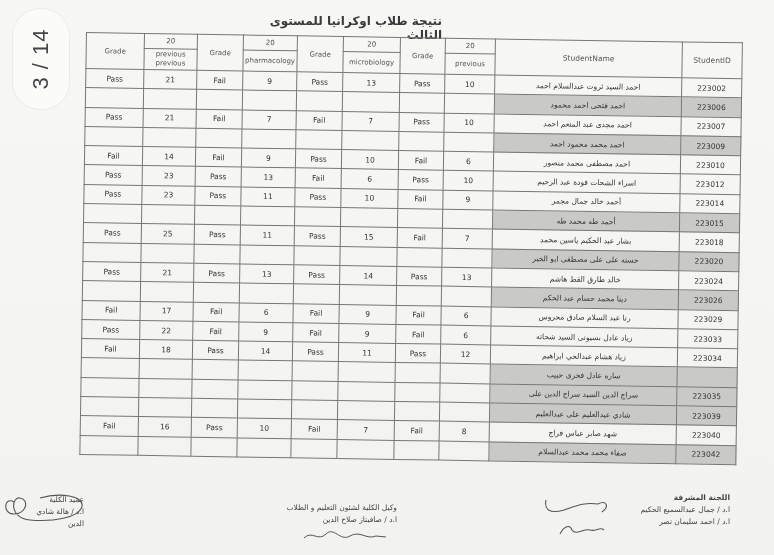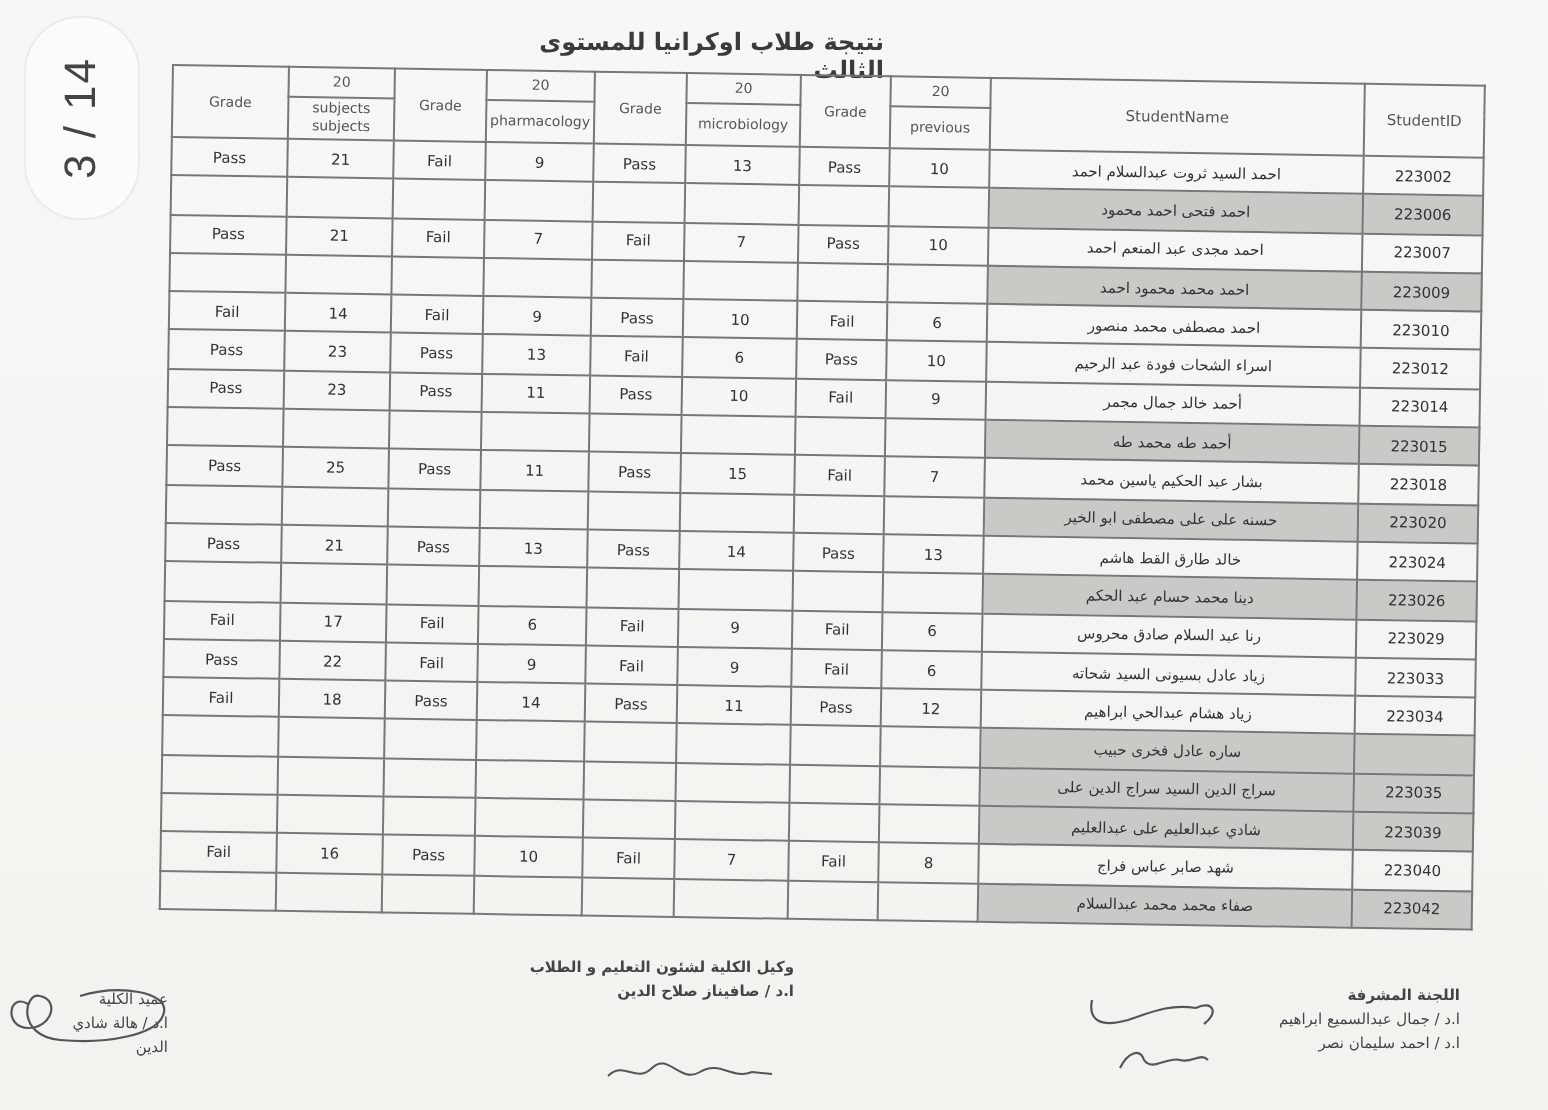--- a/index.html
+++ b/index.html
@@ -92,21 +92,21 @@
           <th rowspan="2" class="hdr-grade">Grade</th>
           <th class="hdr-max">20</th>
           <th rowspan="2" class="hdr-grade">Grade</th>
           <th class="hdr-max">20</th>
           <th rowspan="2" class="hdr-grade">Grade</th>
           <th class="hdr-max">20</th>
           <th rowspan="2" class="hdr-name">StudentName</th>
           <th rowspan="2" class="hdr-id">StudentID</th>
         </tr>
         <tr>
-          <th class="hdr-sub">subjects subjects</th>
+          <th class="hdr-sub">previous previous</th>
           <th class="hdr-sub">pharmacology</th>
           <th class="hdr-sub">microbiology</th>
           <th class="hdr-sub">previous</th>
         </tr>
       </thead>
       <tbody id="tbody">
           <tr class="row">
             <td class="grade">Pass</td>
             <td class="score">21</td>
             <td class="grade">Fail</td>
@@ -345,28 +345,28 @@
             <td class="score"></td>
             <td class="name">صفاء محمد محمد عبدالسلام</td>
             <td class="sid">223042</td>
           </tr>
         </tbody>
     </table>
   </div>
 
   <div class="sig" style="left:620px; top:492px; width:110px;">
     <div style="font-weight:bold;">اللجنة المشرفة</div>
-    <div>ا.د / جمال عبدالسميع ابراهيم</div>
+    <div>ا.د / جمال عبدالسميع الحكيم</div>
     <div>ا.د / احمد سليمان نصر</div>
   </div>
   <svg class="scribble" style="left:540px; top:490px;" width="80" height="50">
     <path d="M6 10 C 4 20, 10 24, 24 20 C 36 16, 44 12, 58 14 M 58 14 C 66 10, 70 16, 62 22 M 20 44 C 24 36, 30 34, 32 40 C 36 46, 44 38, 50 40 C 56 42, 60 36, 64 40" stroke="#555" stroke-width="1.1" fill="none"></path>
   </svg>
 
-  <div class="sig" style="left:262px; top:478px; width:135px;font-weight:bold;">
+  <div class="sig" style="left:262px; top:502px; width:135px;">
     <div>وكيل الكلية لشئون التعليم و الطلاب</div>
     <div>ا.د / صافيناز صلاح الدين</div>
   </div>
   <svg class="scribble" style="left:300px; top:528px;" width="90" height="16">
     <path d="M4 10 C 12 2, 18 14, 26 6 C 34 -2, 40 14, 50 8 C 60 2, 66 12, 76 8 L 86 9" stroke="#555" stroke-width="1" fill="none"></path>
   </svg>
 
   <div class="sig" style="left:24px; top:494px; width:60px;">
     <div>عميد الكلية</div>
     <div>ا.د / هالة شادي الدين</div>

